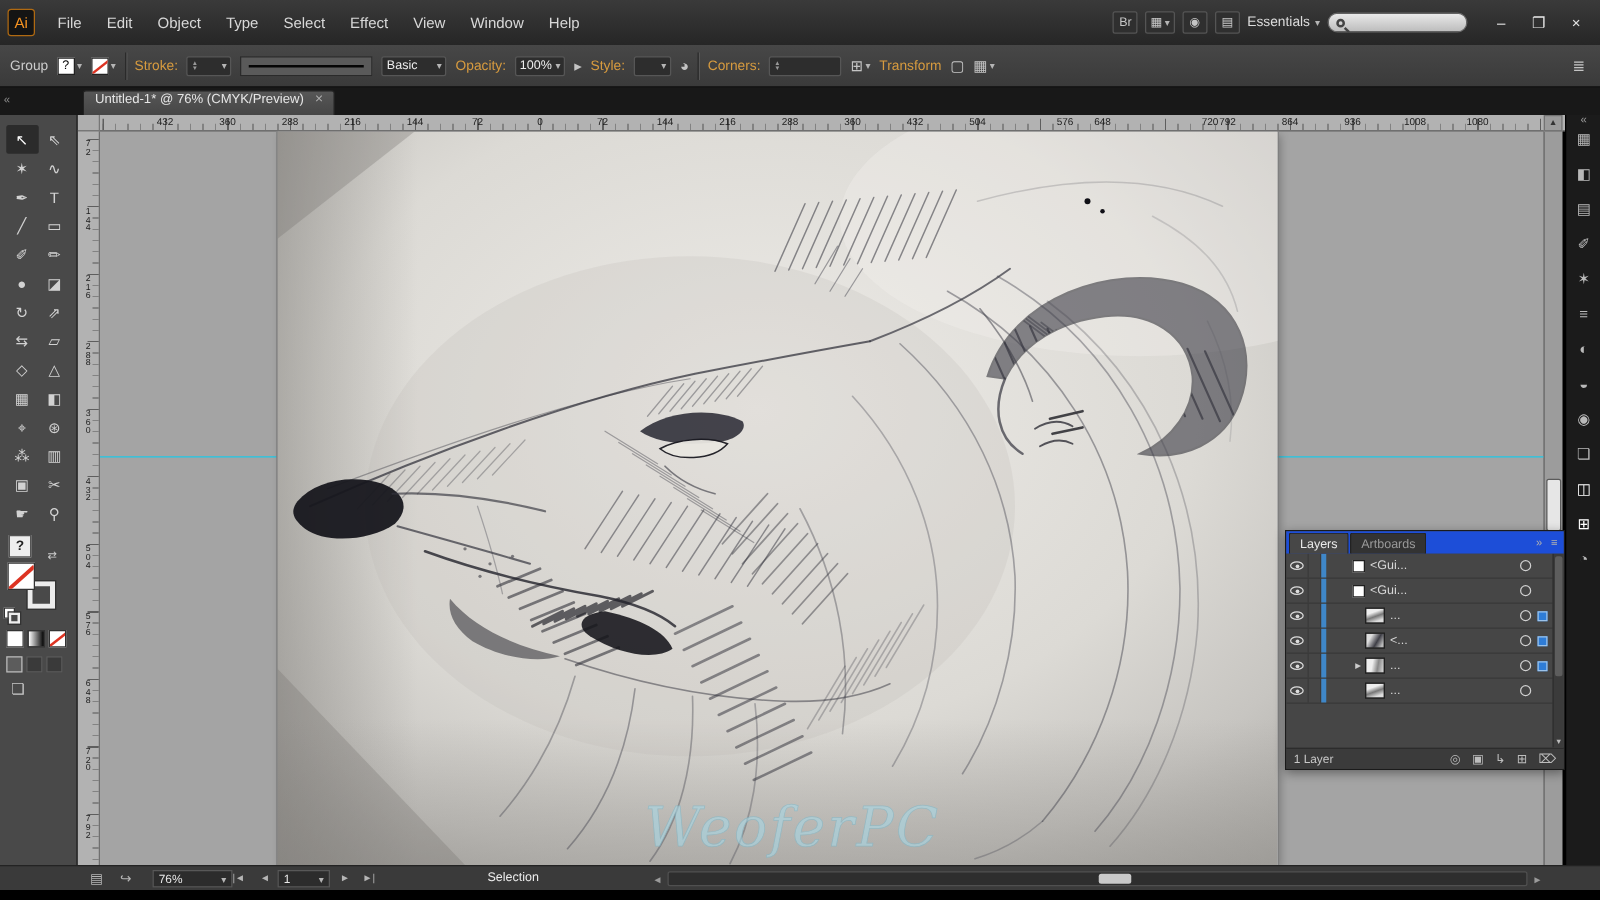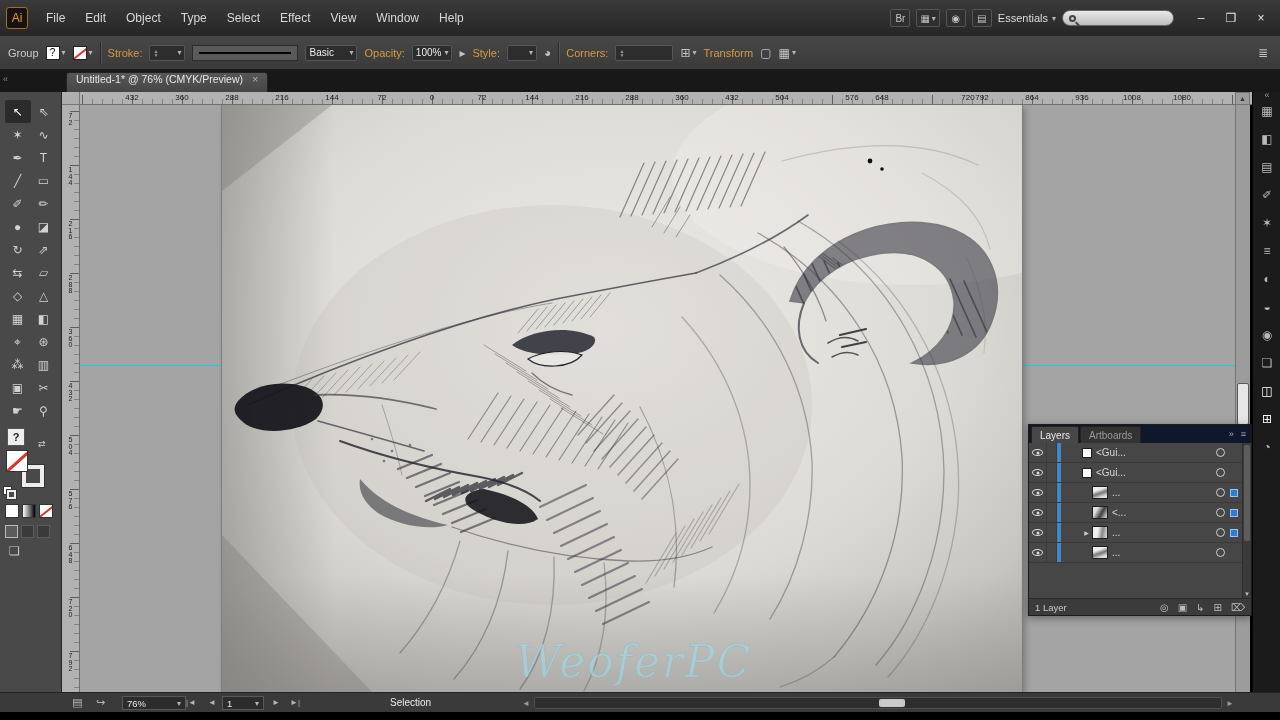--- a/index.html
+++ b/index.html
@@ -82,21 +82,21 @@
   .guide.gl{left:0;width:142px}
   .guide.gr{left:942px;right:0}
 
   
   .v-up{position:absolute;left:1235px;top:92px;width:15px;height:13px;background:#9c9c9c;border:1px solid #747474;font-size:7px;color:#333;display:flex;align-items:center;justify-content:center;z-index:20}
   .v-scroll{position:absolute;left:1235px;top:105px;width:15px;height:587px;background:#9c9c9c;border-left:1px solid #747474;z-index:11}
   .v-thumb{position:absolute;left:1px;right:1px;top:278px;height:42px;background:#e6e6e6;border:1px solid #5a5a5a;border-radius:2px}
 
   
   .layers-panel{position:absolute;left:1028px;top:424px;width:224px;height:192px;background:#434343;border:1px solid #1b1b1b;display:flex;flex-direction:column;z-index:22;box-shadow:0 2px 8px rgba(0,0,0,.4)}
-  .lp-tabs{height:18px;background:#0f172a;display:flex;align-items:flex-end;padding-left:2px;gap:1px;position:relative;flex:none}
+  .lp-tabs{height:18px;background:#1d4ed8;display:flex;align-items:flex-end;padding-left:2px;gap:1px;position:relative;flex:none}
   .lp-tab{height:17px;padding:0 8px;font-size:10px;line-height:17px;color:#9a9a9a;background:#333;border:1px solid #222;border-bottom:none;border-radius:2px 2px 0 0}
   .lp-tab.act{background:#474747;color:#eaeaea}
   .lp-tabicons{position:absolute;right:5px;top:4px;font-size:9px;color:#b0b0b0;display:flex;gap:7px}
   .lp-rows{flex:1;position:relative;overflow:hidden;background:#464646}
   .layer-row{display:flex;align-items:center;height:20px;border-bottom:1px solid #393939;padding-right:11px}
   .layer-row.sel{background:#30343a}
   .eye-cell{width:18px;height:100%;border-right:1px solid #3a3a3a;display:flex;align-items:center;justify-content:center;flex:none}
   .eye{width:11px;height:7px;border:1px solid #dcdcdc;border-radius:50%;position:relative}
   .eye::after{content:"";position:absolute;left:50%;top:50%;width:3px;height:3px;background:#dcdcdc;border-radius:50%;transform:translate(-50%,-50%)}
   .lock-cell{width:10px;height:100%;border-right:1px solid #3a3a3a;flex:none}

